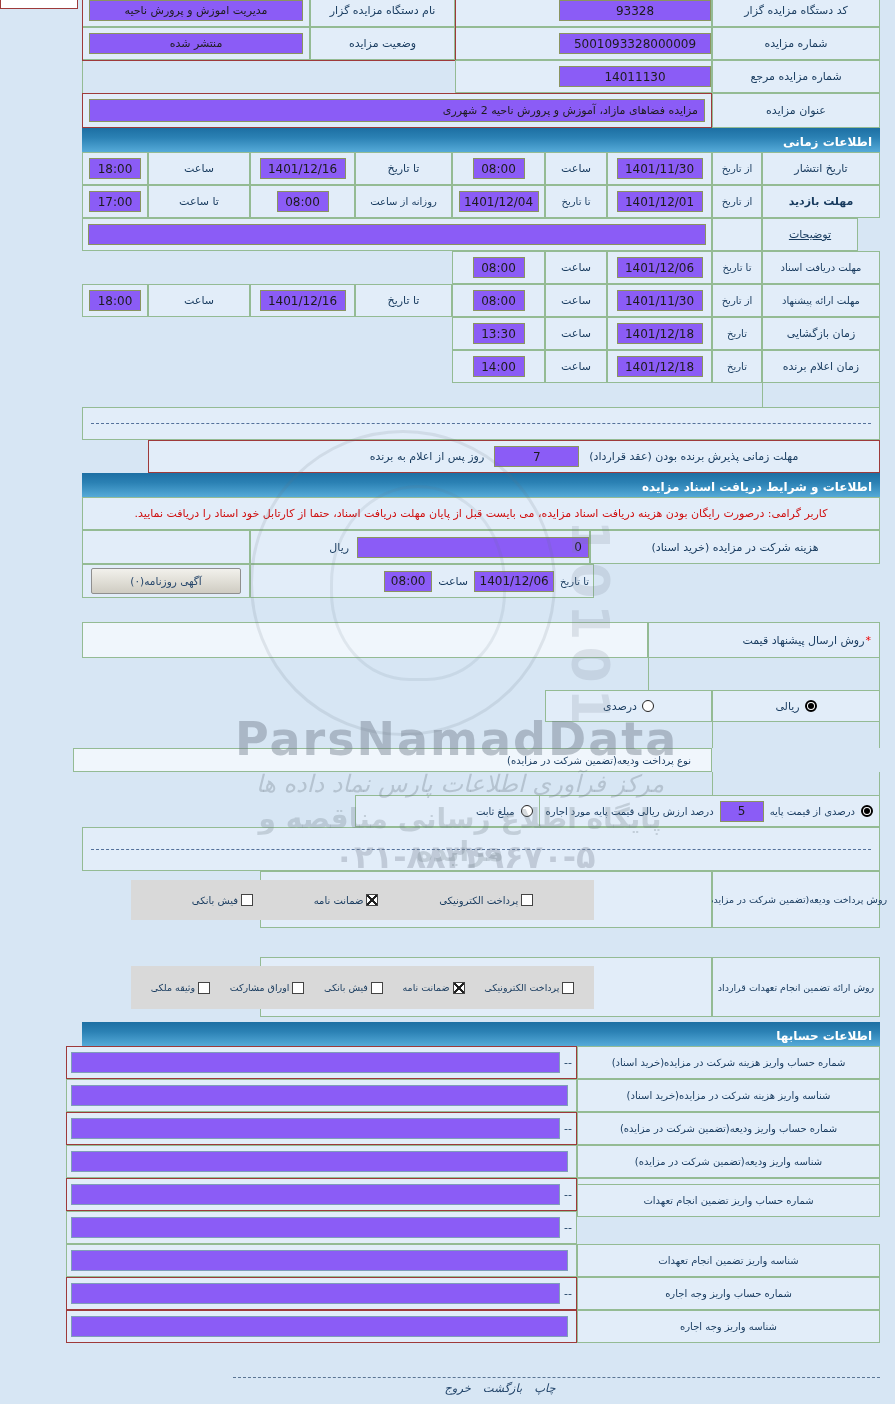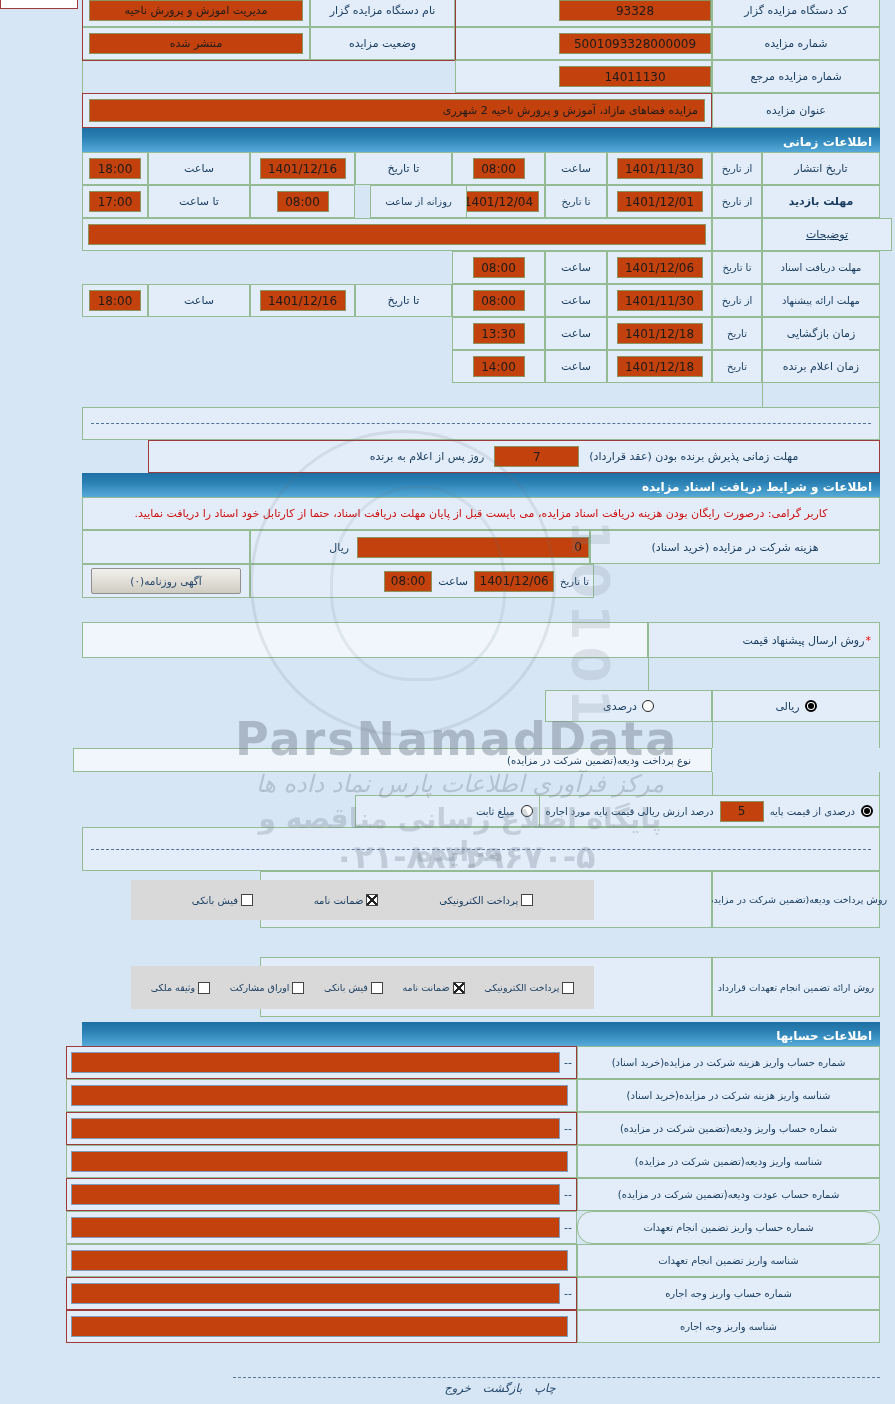--- a/index.html
+++ b/index.html
@@ -5,21 +5,21 @@
   html,body{margin:0;padding:0;}
   body{background:#d7e6f4;font-family:"DejaVu Sans",sans-serif;}
   #stage{position:relative;width:895px;height:1404px;overflow:hidden;background:#d7e6f4;direction:rtl;}
   .abs{position:absolute;box-sizing:border-box;}
   .cell{position:absolute;box-sizing:border-box;display:flex;align-items:center;justify-content:center;
         border:1px solid #94bb94;background:#e2edf9;font-size:11px;color:#173a5e;}
   .whitebg{background:#f0f6fc;}
   .lbl{font-size:11px;color:#173a5e;}
   .f10{font-size:10px;}
   .f9{font-size:9.5px;white-space:nowrap;}
-  .inp{background:#c2410c;border:1px solid #8a9460;height:21px;box-sizing:border-box;display:flex;
+  .inp{background:#8b5cf6;border:1px solid #8a9460;height:21px;box-sizing:border-box;display:flex;
        align-items:center;justify-content:center;font-size:12px;color:#1c1c1c;}
   .inp-acc{border:1px solid #7f9db9;}
   .inp-start{justify-content:flex-start;padding-right:6px;}
   .redbox{border:1px solid #9e3a3a;}
   .bar{position:absolute;box-sizing:border-box;color:#fff;font-weight:bold;font-size:12px;
        display:flex;align-items:flex-end;padding:0 8px 3px 0;
        background:linear-gradient(to bottom,#1d6fa3 0%,#2b81b4 40%,#55aad8 100%);}
   .dash{border-top:1px dashed #54719b;}
   .radio{width:12px;height:12px;border-radius:50%;border:1px solid #222;background:#fff;display:inline-block;
          box-sizing:border-box;flex:none;}
@@ -100,30 +100,30 @@
 
   <div class="cell" style="left:762px;top:185px;width:118px;height:33px;font-weight:bold;">مهلت بازدید</div>
   <div class="cell f10" style="left:712px;top:185px;width:50px;height:33px;">از تاریخ</div>
   <div class="cell" style="left:607px;top:185px;width:105px;height:33px;">
     <div class="inp" style="width:86px;">1401/12/01</div>
   </div>
   <div class="cell f10" style="left:545px;top:185px;width:62px;height:33px;">تا تاریخ</div>
   <div class="cell" style="left:452px;top:185px;width:93px;height:33px;">
     <div class="inp" style="width:80px;">1401/12/04</div>
   </div>
-  <div class="cell f10" style="left:370px;top:185px;width:97px;height:33px;">روزانه از ساعت</div>
+  <div class="cell f10" style="left:355px;top:185px;width:97px;height:33px;">روزانه از ساعت</div>
   <div class="cell" style="left:250px;top:185px;width:105px;height:33px;">
     <div class="inp" style="width:52px;">08:00</div>
   </div>
   <div class="cell" style="left:148px;top:185px;width:102px;height:33px;">تا ساعت</div>
   <div class="cell" style="left:82px;top:185px;width:66px;height:33px;">
     <div class="inp" style="width:52px;">17:00</div>
   </div>
 
-  <div class="cell" style="left:762px;top:218px;width:130px;height:33px;text-decoration:underline;">توضیحات</div>
+  <div class="cell" style="left:762px;top:218px;width:96px;height:33px;text-decoration:underline;">توضیحات</div>
   <div class="cell" style="left:712px;top:218px;width:50px;height:33px;"></div>
   <div class="cell" style="left:82px;top:218px;width:630px;height:33px;">
     <div class="inp inp-start" style="width:618px;"></div>
   </div>
 
   <div class="cell f10" style="left:762px;top:251px;width:118px;height:33px;">مهلت دریافت اسناد</div>
   <div class="cell f10" style="left:712px;top:251px;width:50px;height:33px;">تا تاریخ</div>
   <div class="cell" style="left:607px;top:251px;width:105px;height:33px;">
     <div class="inp" style="width:86px;">1401/12/06</div>
   </div>
@@ -312,21 +312,21 @@
     <span class="lbl"></span>
     <div class="inp inp-acc inp-start" style="flex:1;"></div>
   </div>
 
   <div class="cell f10" style="left:577px;top:1178px;width:303px;height:33px;">شماره حساب عودت ودیعه(تضمین شرکت در مزایده)</div>
   <div class="cell redbox" style="left:66px;top:1178px;width:511px;height:33px;justify-content:flex-start;gap:4px;padding:0 4px;">
     <span class="lbl">--</span>
     <div class="inp inp-acc inp-start" style="flex:1;"></div>
   </div>
 
-  <div class="cell f10" style="left:577px;top:1211px;width:303px;height:33px;border-radius:15px;">شماره حساب واریز تضمین انجام تعهدات</div>
+  <div class="cell f10" style="left:577px;top:1184px;width:303px;height:33px;">شماره حساب واریز تضمین انجام تعهدات</div>
   <div class="cell" style="left:66px;top:1211px;width:511px;height:33px;justify-content:flex-start;gap:4px;padding:0 4px;">
     <span class="lbl">--</span>
     <div class="inp inp-acc inp-start" style="flex:1;"></div>
   </div>
 
   <div class="cell f10" style="left:577px;top:1244px;width:303px;height:33px;">شناسه واریز تضمین انجام تعهدات</div>
   <div class="cell" style="left:66px;top:1244px;width:511px;height:33px;justify-content:flex-start;gap:4px;padding:0 4px;">
     <span class="lbl"></span>
     <div class="inp inp-acc inp-start" style="flex:1;"></div>
   </div>

